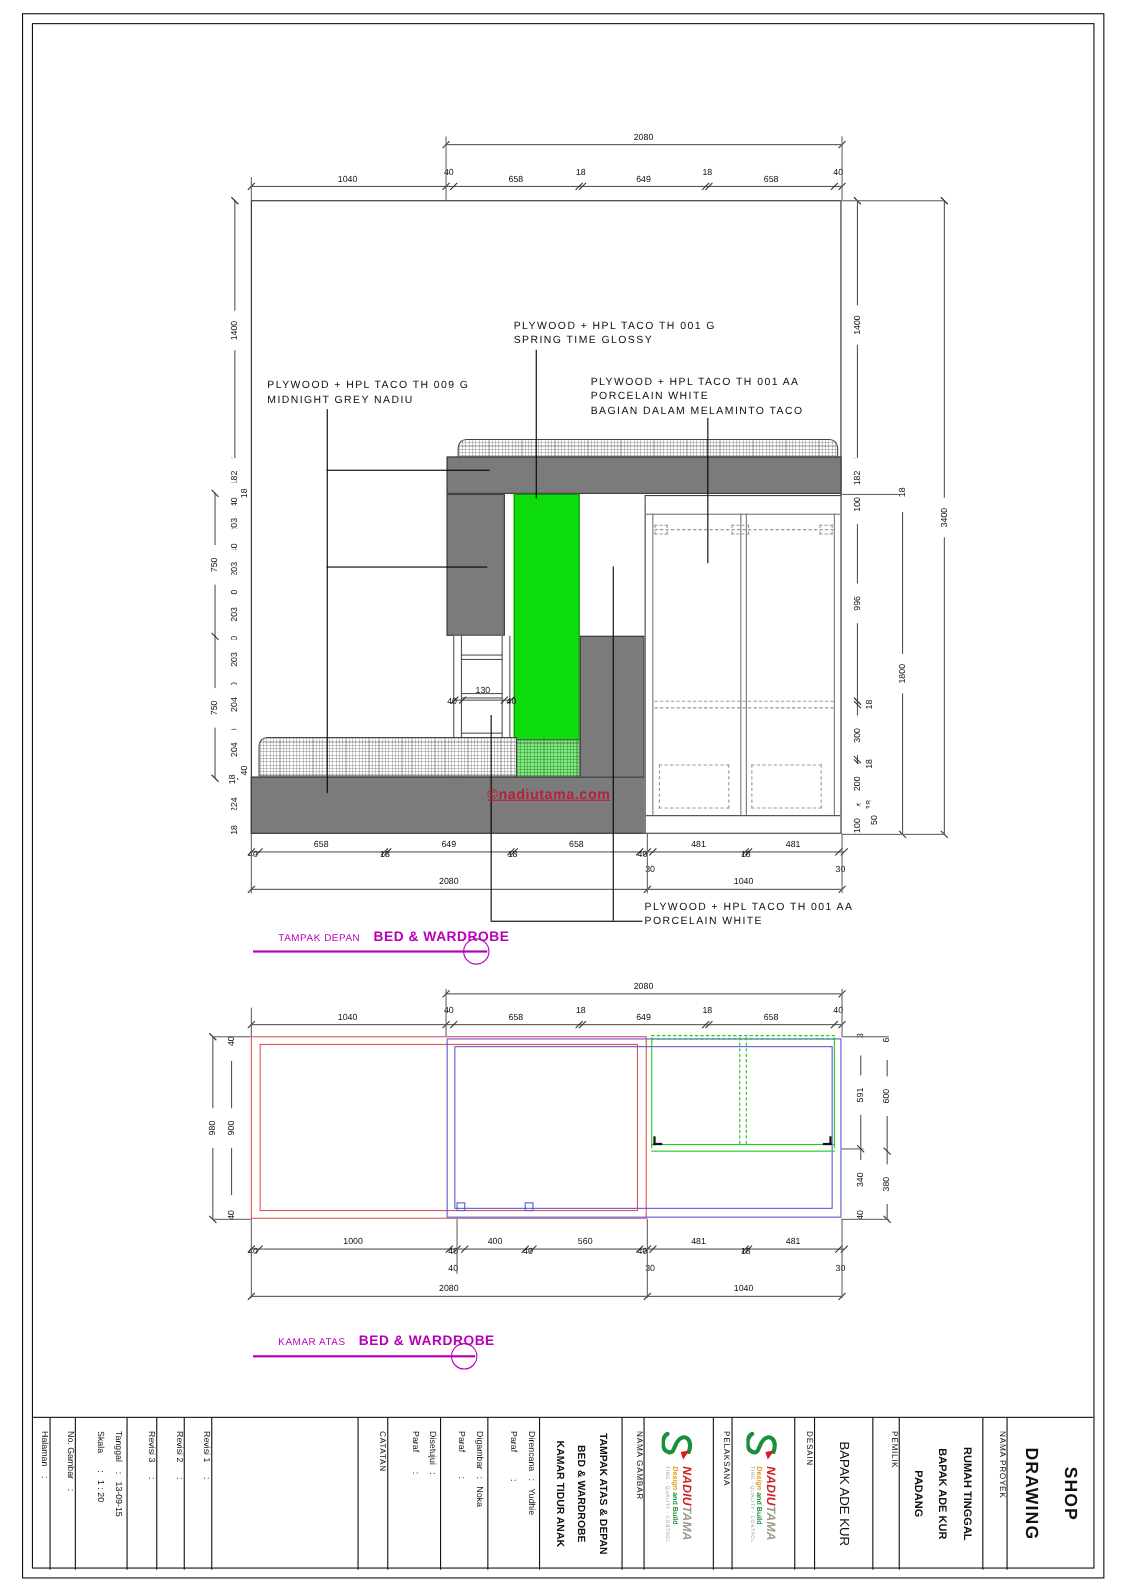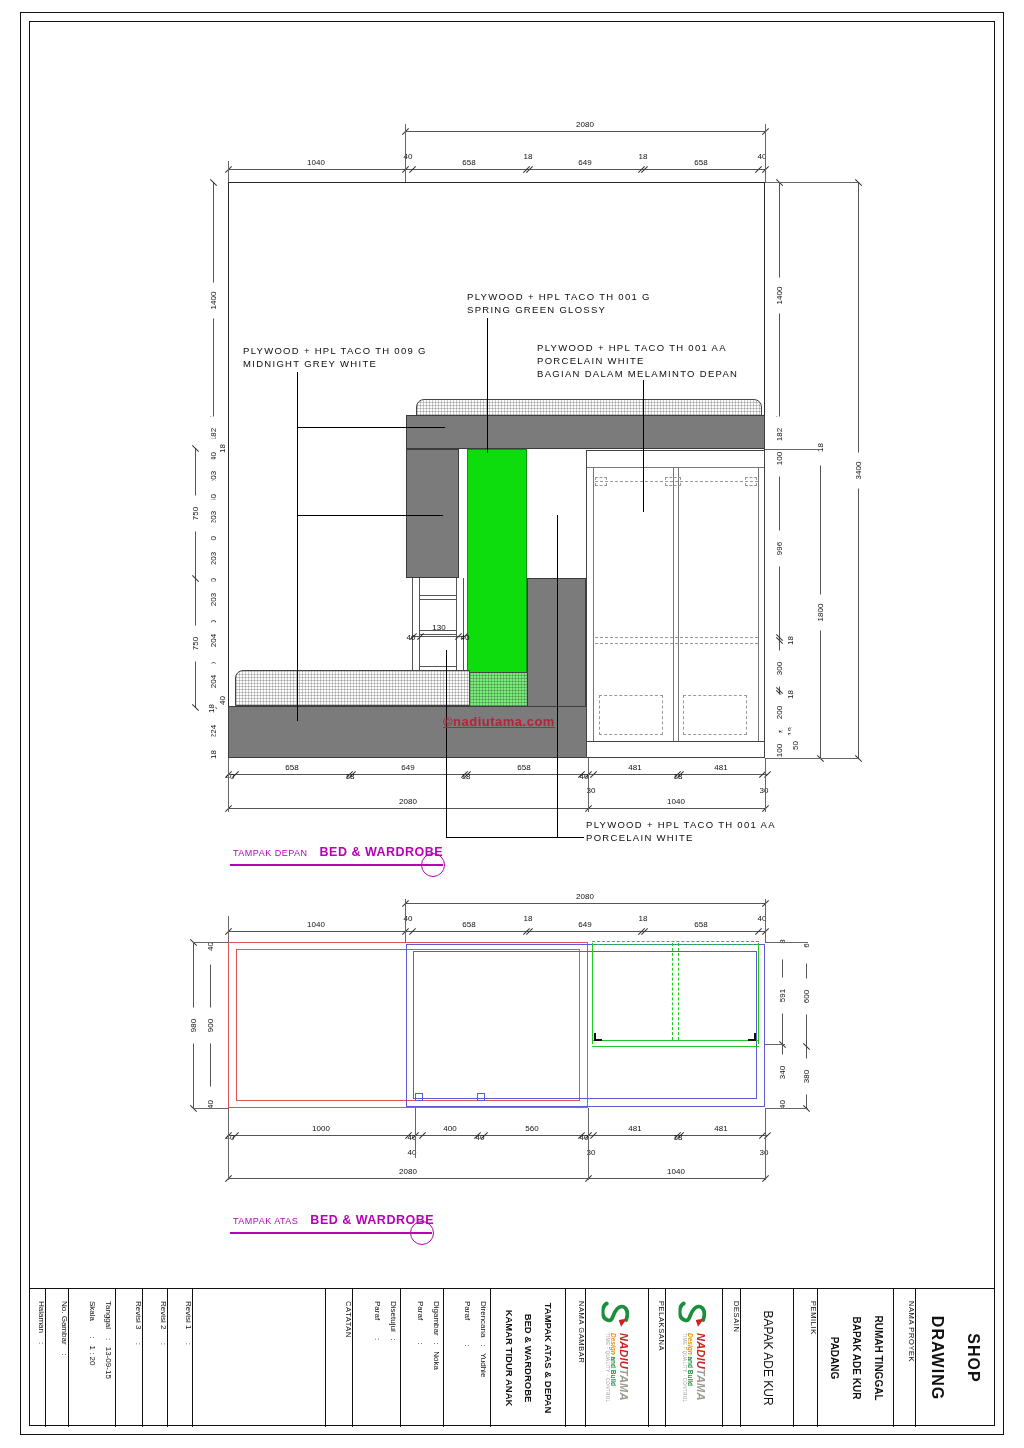--- a/index.html
+++ b/index.html
@@ -20,21 +20,21 @@
   
   .grey{background:var(--grey_panel);border:1px solid #3c3c3c;}
   .hatch{background-image:
      repeating-linear-gradient(0deg, rgba(0,0,0,.20) 0 1px, transparent 1px 3px),
      repeating-linear-gradient(90deg, rgba(0,0,0,.20) 0 1px, transparent 1px 3px);
      background-color:#fdfdfd;border:1px solid #444;}
   .anno{position:absolute;font-size:9.5px;letter-spacing:1.3px;line-height:13px;white-space:nowrap;color:#0c0c0c;}
   #watermark{position:absolute;left:443px;top:714px;font-size:13px;font-weight:bold;letter-spacing:.5px;
              color:var(--watermark_red);text-decoration:underline;z-index:30;}
   .view-label{position:absolute;color:var(--magenta_label);white-space:nowrap;}
-  .view-label .tag{font-size:9px;letter-spacing:.5px;}
+  .view-label .tag{font-size:9px;letter-spacing:.5px;margin-left:20px;}
   .view-label .ttl{font-size:12.5px;font-weight:bold;margin-left:12px;letter-spacing:.5px;}
   .mgline{position:absolute;background:var(--magenta_label);}
   .mgcircle{position:absolute;width:22px;height:22px;border:1.5px solid var(--magenta_label);border-radius:50%;}
   
   #title-block{position:absolute;left:30px;top:1288px;width:964px;height:138px;border-top:1px solid #111;}
   .tcell{position:absolute;top:0;height:138px;border-left:1px solid #111;box-sizing:border-box;}
   .tcell.first{border-left:none;}
   .rot{position:absolute;left:50%;top:50%;transform:translate(-50%,-50%) rotate(90deg);box-sizing:border-box;}
   .rot.label{font-size:7.5px;letter-spacing:.6px;color:#111;}
   .rot.data{font-size:8px;color:#111;white-space:pre;}
@@ -122,21 +122,21 @@
   <div id="watermark">©nadiutama.com</div>
 
   <div class="view-label" style="left:233px;top:842px;">
     <span class="tag">TAMPAK DEPAN</span><span class="ttl">BED &amp; WARDROBE</span>
   </div>
   <div class="mgline" style="left:230px;top:864px;width:191px;height:1.5px;"></div>
   <div class="mgcircle" style="left:421px;top:853px;"></div>
   <div class="mgline" style="left:421px;top:864px;width:22px;height:1.5px;"></div>
 
   <div class="view-label" style="left:233px;top:1210px;">
-    <span class="tag">TAMPAK ATAS</span><span class="ttl">BED &amp; WARDROBE</span>
+    <span class="tag">KAMAR ATAS</span><span class="ttl">BED &amp; WARDROBE</span>
   </div>
   <div class="mgline" style="left:230px;top:1232px;width:180px;height:1.5px;"></div>
   <div class="mgcircle" style="left:410px;top:1221px;"></div>
   <div class="mgline" style="left:410px;top:1232px;width:22px;height:1.5px;"></div>
 
   <div id="gen">
       <div class="dim-line" style="left: 405px; top: 131px; width: 360px; height: 1px;"></div>
       <div class="tick" style="left: 404.5px; top: 126.5px; width: 1px; height: 9px;"></div>
       <div class="tick" style="left: 764.5px; top: 126.5px; width: 1px; height: 9px;"></div>
       <div class="dlabel" style="left: 563px; top: 120px; width: 44px;">2080</div>
@@ -287,30 +287,30 @@
       <div class="leader" style="left: 297px; top: 372px; width: 1px; height: 349px;"></div>
       <div class="leader" style="left: 297px; top: 427px; width: 148px; height: 1px;"></div>
       <div class="leader" style="left: 297px; top: 515px; width: 146px; height: 1px;"></div>
       <div class="leader" style="left: 487px; top: 318px; width: 1px; height: 135px;"></div>
       <div class="leader" style="left: 643px; top: 380px; width: 1px; height: 132px;"></div>
       <div class="leader" style="left: 446px; top: 650px; width: 1px; height: 187px;"></div>
       <div class="leader" style="left: 557px; top: 515px; width: 1px; height: 322px;"></div>
       <div class="leader" style="left: 446px; top: 837px; width: 138px; height: 1px;"></div>
       <div class="anno" style="left: 243px; top: 344px;">
         <div>PLYWOOD + HPL TACO TH 009 G</div>
-        <div>MIDNIGHT GREY WHITE</div>
+        <div>MIDNIGHT GREY NADIU</div>
       </div>
       <div class="anno" style="left: 467px; top: 290px;">
         <div>PLYWOOD + HPL TACO TH 001 G</div>
-        <div>SPRING GREEN GLOSSY</div>
+        <div>SPRING TIME GLOSSY</div>
       </div>
       <div class="anno" style="left: 537px; top: 341px;">
         <div>PLYWOOD + HPL TACO TH 001 AA</div>
         <div>PORCELAIN WHITE</div>
-        <div>BAGIAN DALAM MELAMINTO DEPAN</div>
+        <div>BAGIAN DALAM MELAMINTO TACO</div>
       </div>
       <div class="anno" style="left: 586px; top: 818px;">
         <div>PLYWOOD + HPL TACO TH 001 AA</div>
         <div>PORCELAIN WHITE</div>
       </div>
       <div class="dim-line" style="left: 405px; top: 903px; width: 360px; height: 1px;"></div>
       <div class="tick" style="left: 404.5px; top: 898.5px; width: 1px; height: 9px;"></div>
       <div class="tick" style="left: 764.5px; top: 898.5px; width: 1px; height: 9px;"></div>
       <div class="dlabel" style="left: 563px; top: 892px; width: 44px;">2080</div>
       <div class="dim-line" style="left: 228px; top: 931px; width: 537px; height: 1px;"></div>

